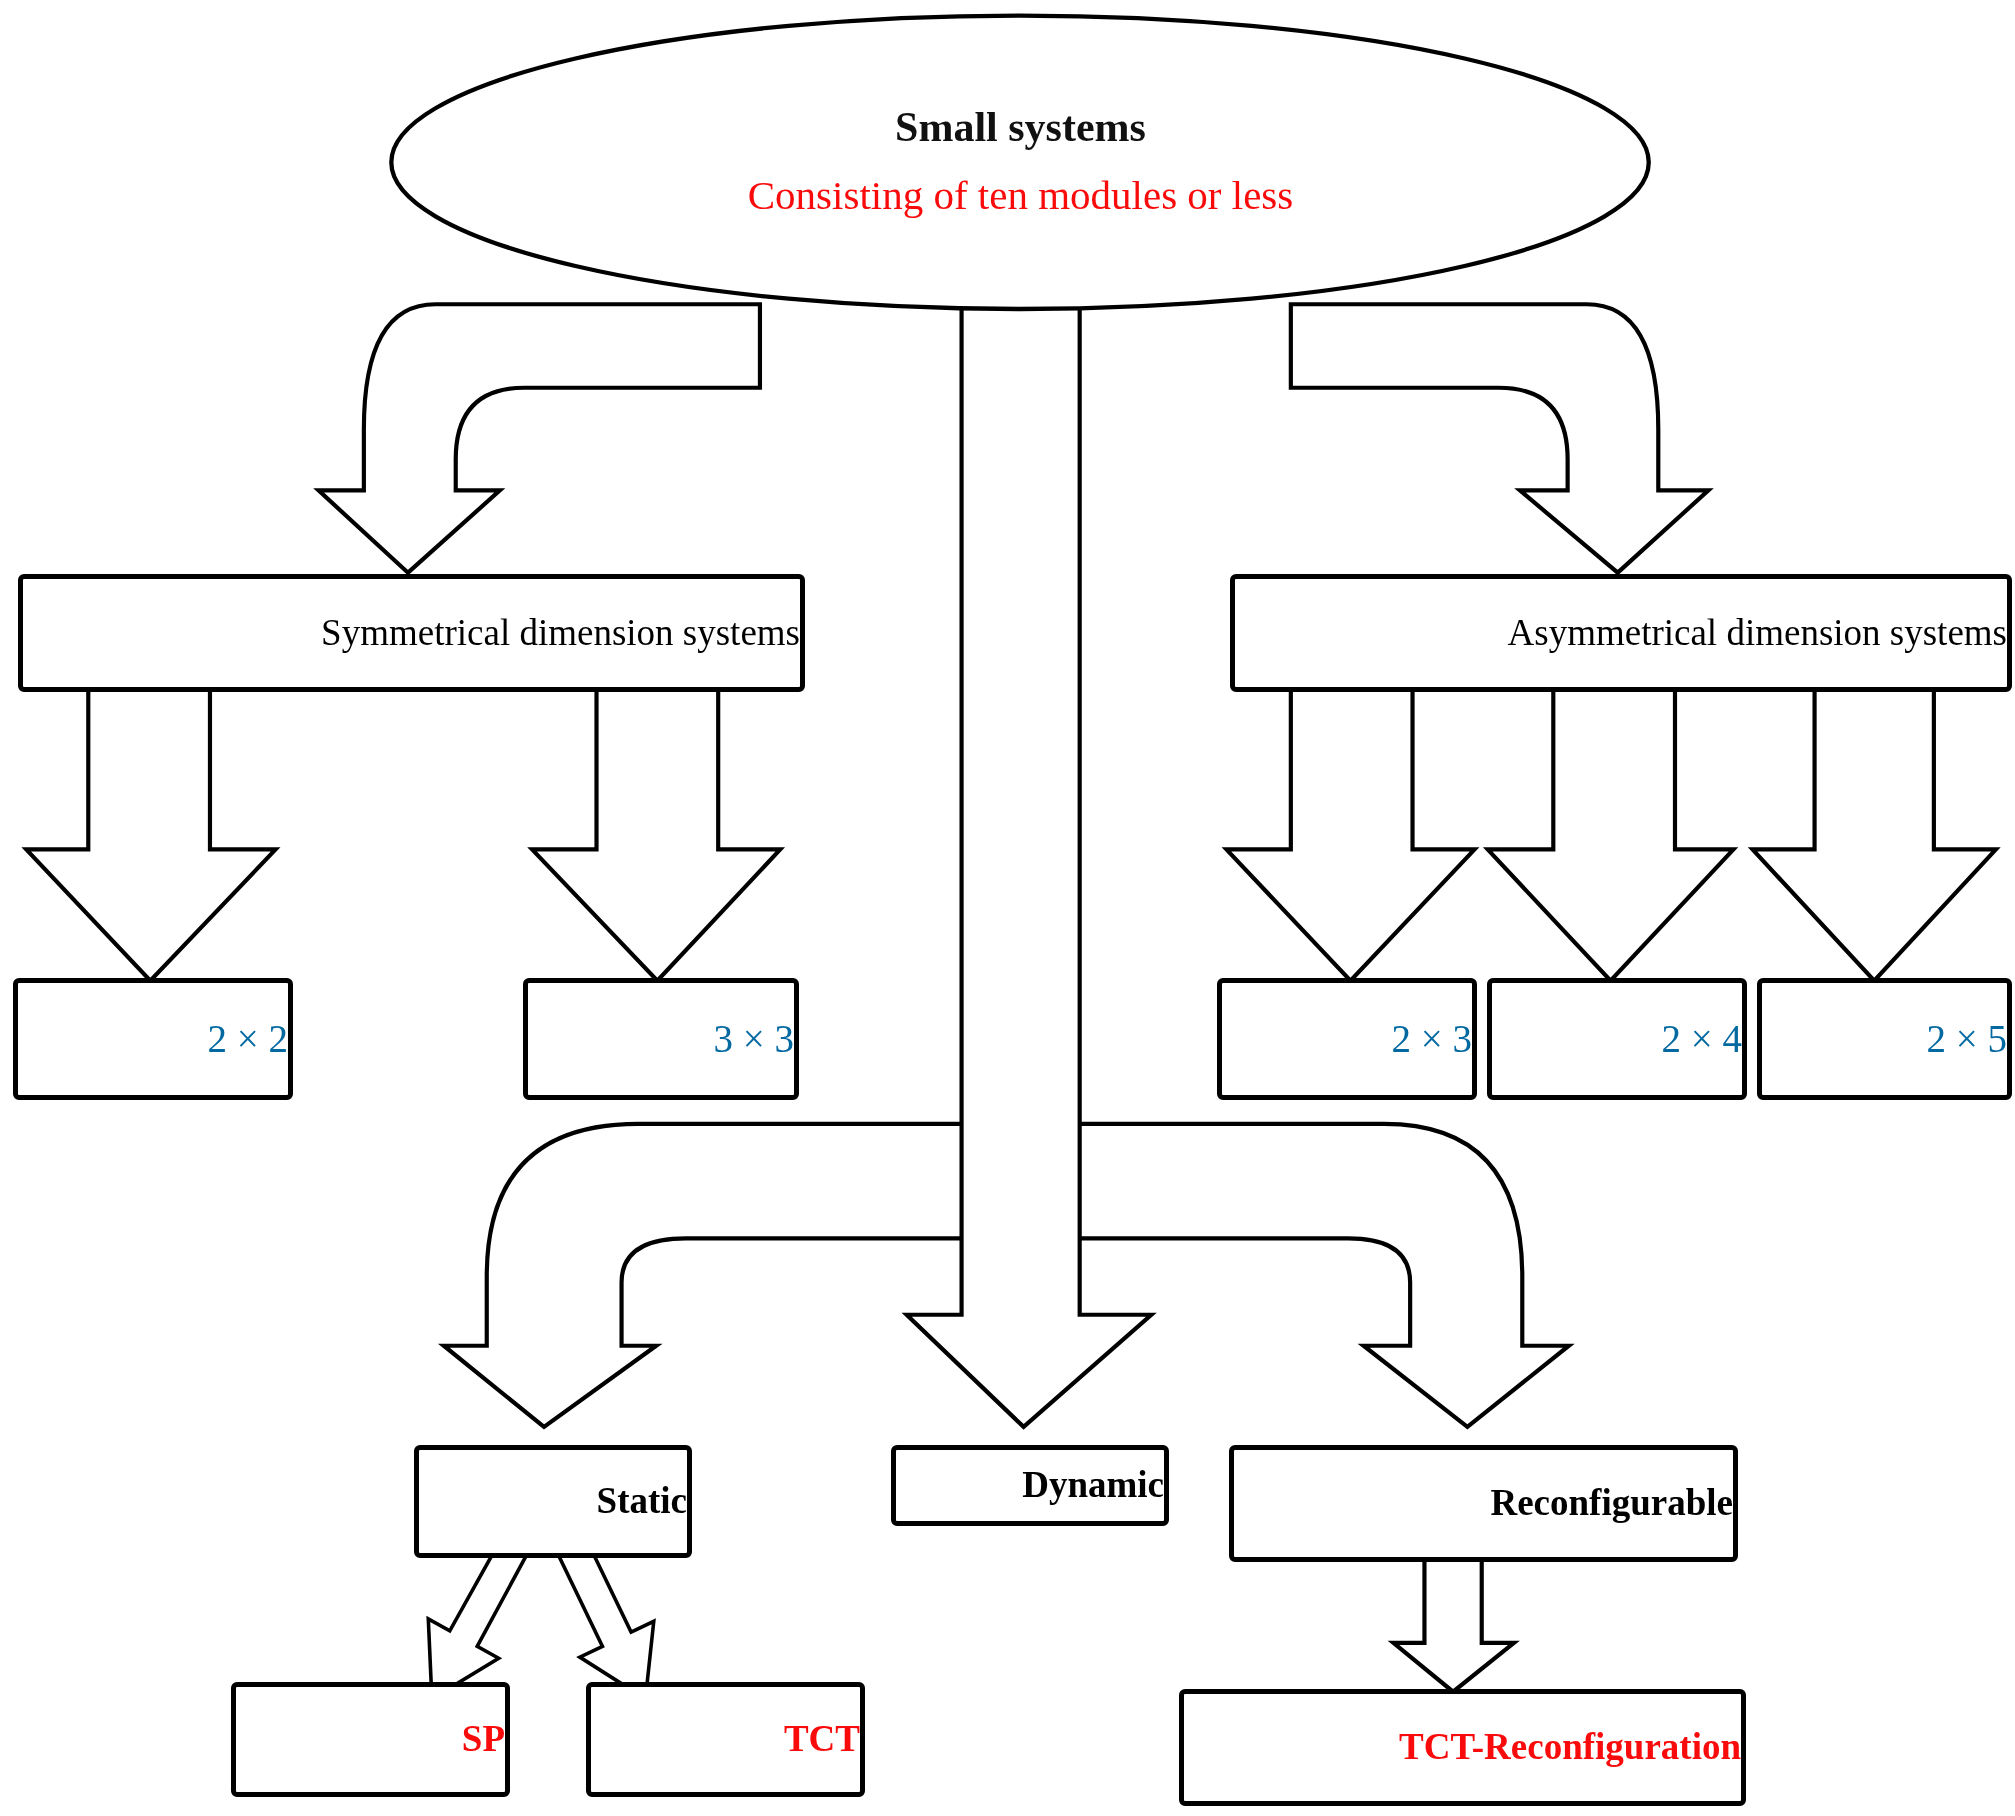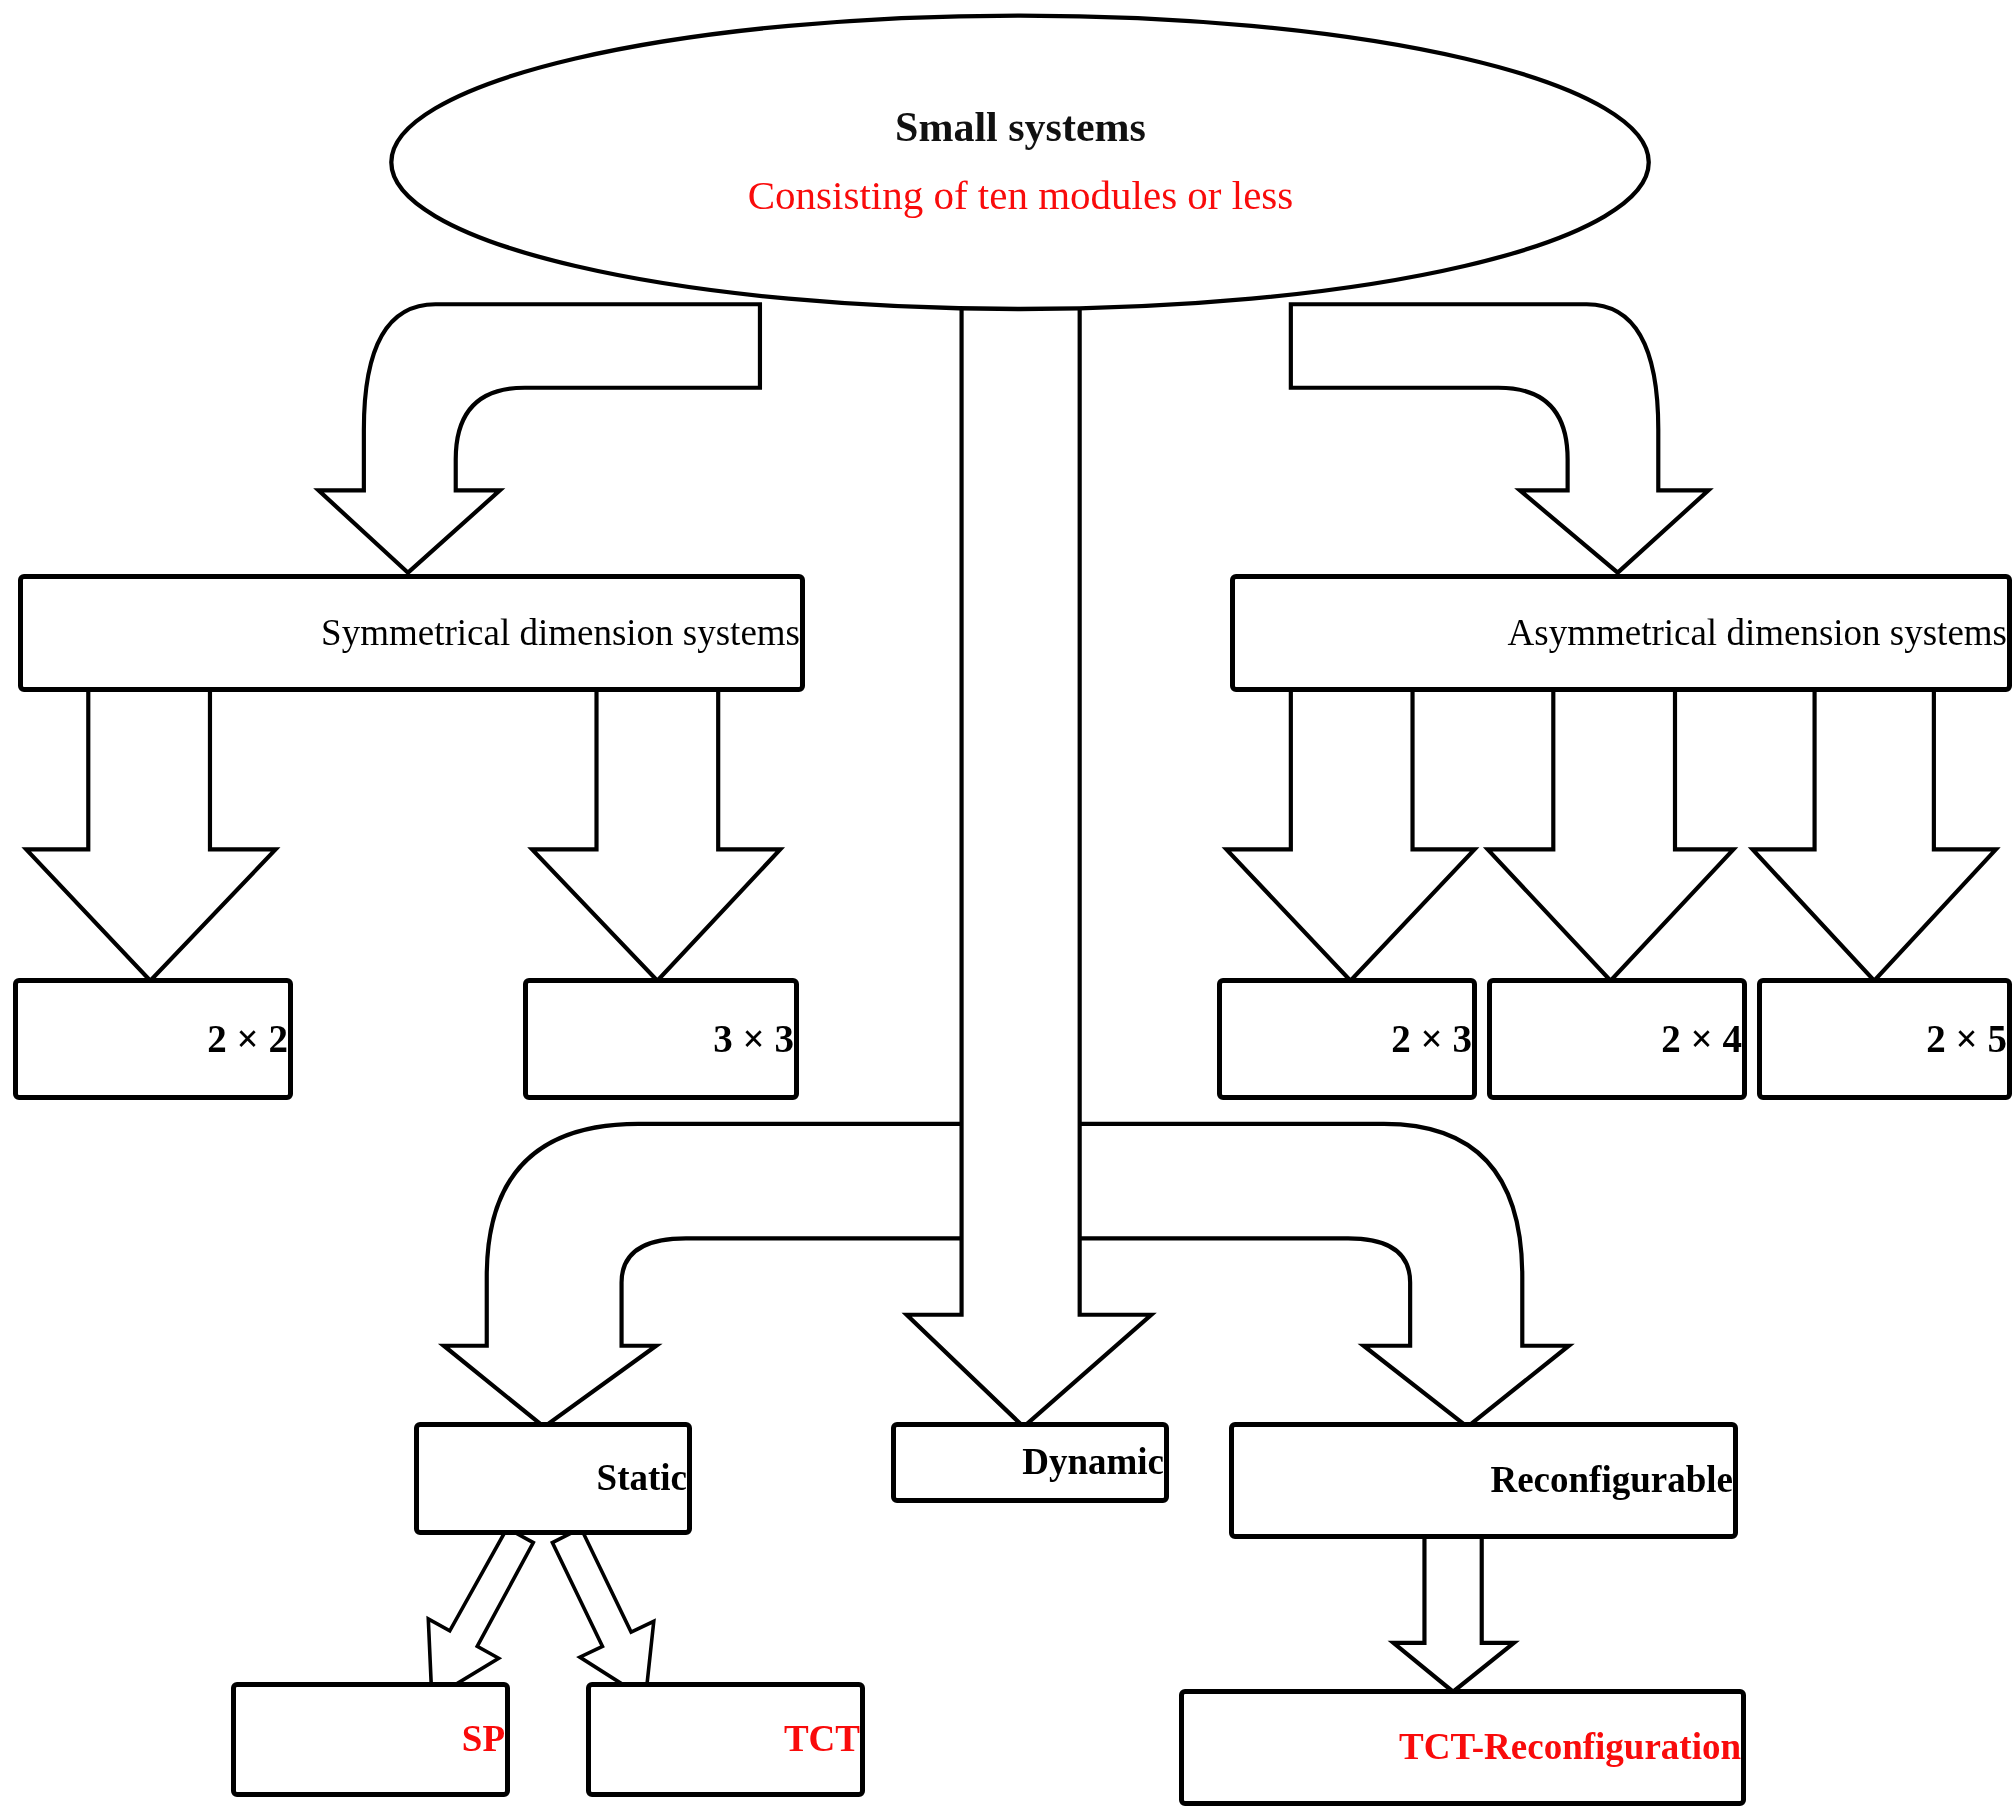--- a/index.html
+++ b/index.html
@@ -41,23 +41,23 @@
     border: 5.4px solid #000000;
     border-radius: 6px;
     display: flex;
     align-items: center;
     justify-content: flex-end;
     text-align: center;
     font-size: 37px;
     color: #000000;
     line-height: 1.1;
   }
-  .node.bold { font-weight: bold; }
+  .node.bold { font-weight: bold; margin-top: 23px; }
   .node.red  { color: #f90b0b; font-weight: bold; }
-  .node.red-num { color: #000000; font-weight: bold; font-size: 39px; }
+  .node.red-num { color: #0369a1; font-weight: normal; font-size: 39px; }
   .ellipse-text {
     position: absolute;
     left: 573px;
     width: 895px;
     text-align: center;
   }
   .ellipse-title {
     top: 103px;
     font-size: 42px;
     font-weight: bold;

